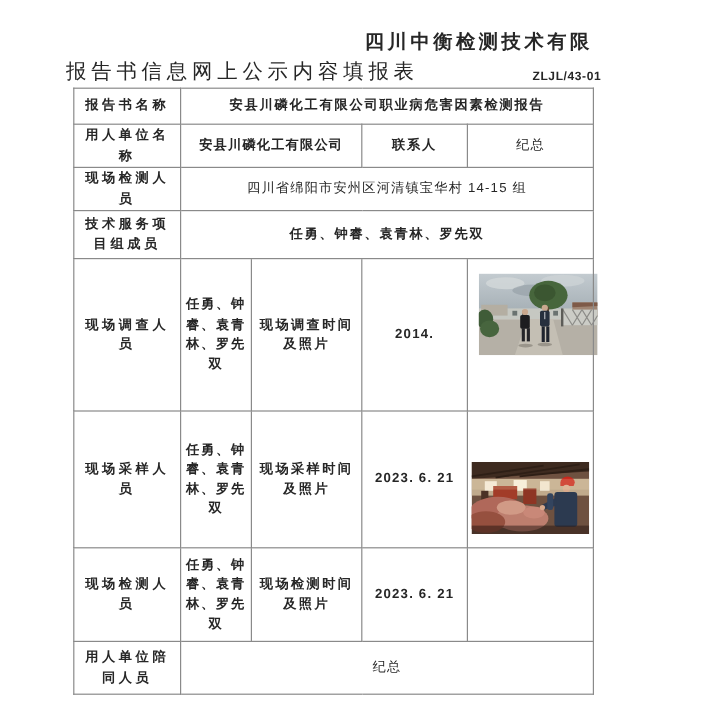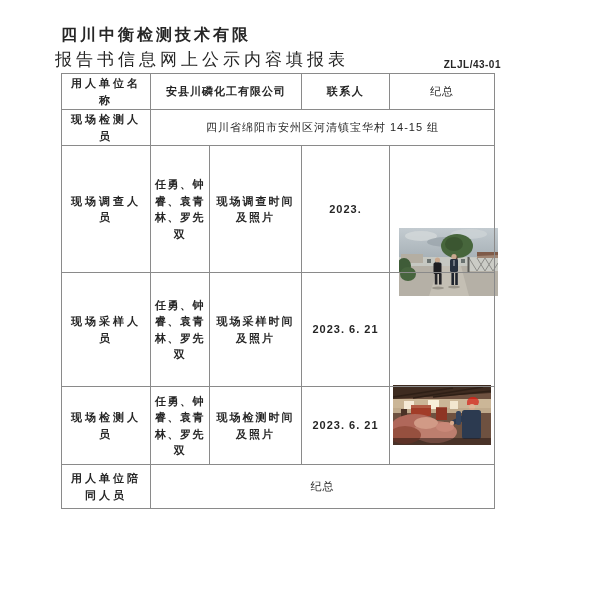--- a/index.html
+++ b/index.html
@@ -4,21 +4,21 @@
 <style>
   html,body{margin:0;padding:0;}
   body{
     width:600px;height:600px;background:#fdfdfd;
     font-family:"Liberation Sans","DejaVu Sans",sans-serif;
     color:#262626;-webkit-font-smoothing:antialiased;
   }
   .page{position:relative;width:600px;height:600px;background:#fff;overflow:hidden;}
 
   .title1{
-    position:absolute;top:25px;left:61px;width:433px;text-align:left;
+    position:absolute;top:25px;left:61px;width:433px;text-align:right;
     font-size:16px;font-weight:700;letter-spacing:3px;white-space:nowrap;
   }
   .title2{
     position:absolute;top:48px;left:55px;width:433px;text-align:left;
     font-size:17px;font-weight:400;letter-spacing:4px;white-space:nowrap;
   }
   .docnum{
     position:absolute;top:59px;left:437px;width:64px;text-align:right;
     font-size:10px;font-weight:700;letter-spacing:0.5px;white-space:nowrap;
   }
@@ -127,35 +127,43 @@
 
   <table class="form">
     <colgroup>
       <col style="width:89px">
         <col style="width:59px">
         <col style="width:92px">
       <col style="width:88px">
         <col style="width:105px">
     </colgroup>
     <tbody>
+      <tr style="height:30px">
+        <td class="label">报告书名称</td>
+        <td class="value" colspan="4">安县川磷化工有限公司职业病危害因素检测报告</td>
+      </tr>
       <tr style="height:29px">
         <td class="label">用人单位名称</td>
         <td class="company" colspan="2">安县川磷化工有限公司</td>
         <td class="value">联系人</td>
         <td class="plain">纪总</td>
       </tr>
       <tr style="height:28px">
         <td class="label">现场检测人员</td>
         <td class="plain" colspan="4">四川省绵阳市安州区河清镇宝华村 14-15 组</td>
       </tr>
+      <tr style="height:40px">
+        <td class="label">技术服务项目组成员</td>
+        <td class="value" colspan="4">任勇、钟睿、袁青林、罗先双</td>
+      </tr>
       <tr style="height:127px">
         <td class="label">现场调查人员</td>
         <td class="names">任勇、钟睿、袁青林、罗先双</td>
         <td class="timelabel">现场调查时间及照片</td>
-        <td class="date">2023.</td>
+        <td class="date">2014.</td>
         <td class="photocell"></td>
       </tr>
       <tr style="height:114px">
         <td class="label">现场采样人员</td>
         <td class="names">任勇、钟睿、袁青林、罗先双</td>
         <td class="timelabel">现场采样时间及照片</td>
         <td class="date">2023. 6. 21</td>
         <td class="photocell"></td>
       </tr>
       <tr style="height:78px">

